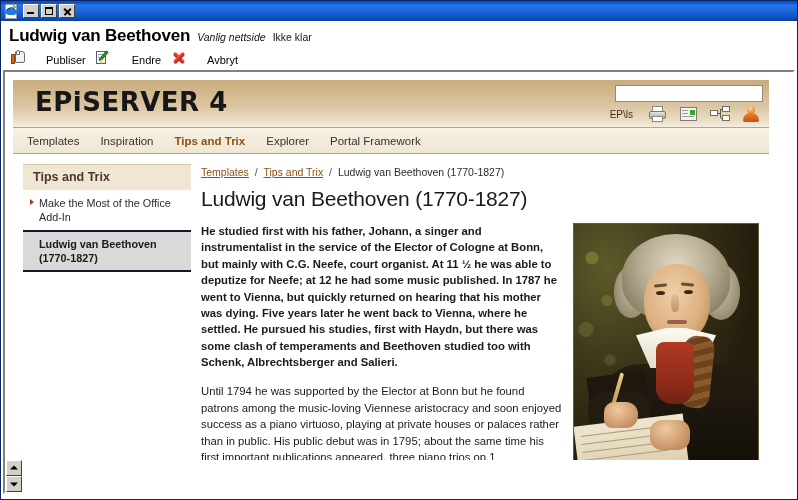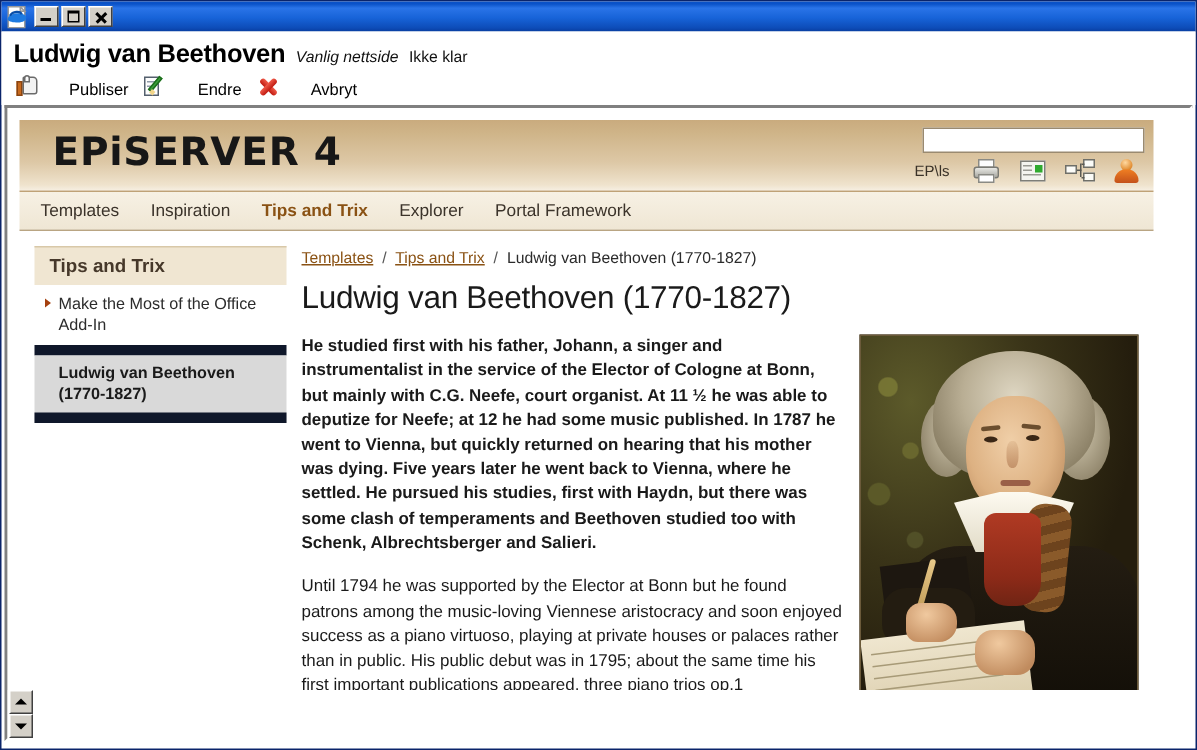--- a/index.html
+++ b/index.html
@@ -141,21 +141,21 @@
   .content{display:flex;align-items:flex-start;}
   .sidebar{width:178px;flex:0 0 auto;padding:10px 0 0 10px;box-sizing:border-box;}
   .side-head{
     background:#f0e6d2;border-top:1px solid #d8c8a8;
     font-size:12.5px;font-weight:bold;color:#46382a;
     padding:5px 8px 6px 10px;box-sizing:border-box;
   }
   .side-list{border-top:1px solid #ffffff;}
   .side-item{
     position:relative;font-size:10.8px;color:#2c2c2c;line-height:1.32;
-    padding:5px 6px 5px 16px;border-bottom:7px solid #0f172a;box-sizing:border-box;cursor:default;
+    padding:5px 6px 5px 16px;border-bottom:2px solid #0f172a;box-sizing:border-box;cursor:default;
   }
   .side-item.sel{background:#d9d9d9;font-weight:bold;color:#1a1a1a;}
   .side-item.arrow::before{
     content:"";position:absolute;left:7px;top:8px;
     border-left:4px solid #a5400f;border-top:3px solid transparent;border-bottom:3px solid transparent;
   }
   .side-item.noarrow{padding-left:16px;}
 
   .main{flex:1 1 auto;padding:12px 10px 0 10px;box-sizing:border-box;min-width:0;}
   .crumbs{font-size:10.5px;color:#2b2b2b;margin-bottom:9px;white-space:nowrap;}

